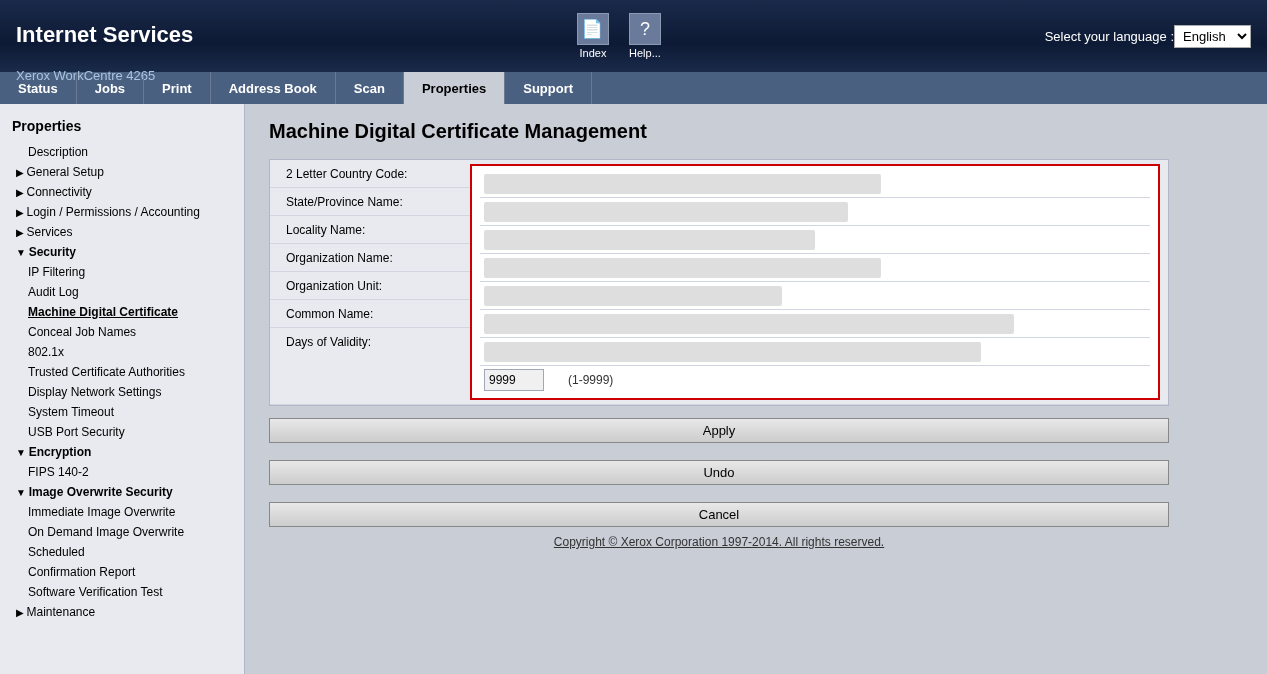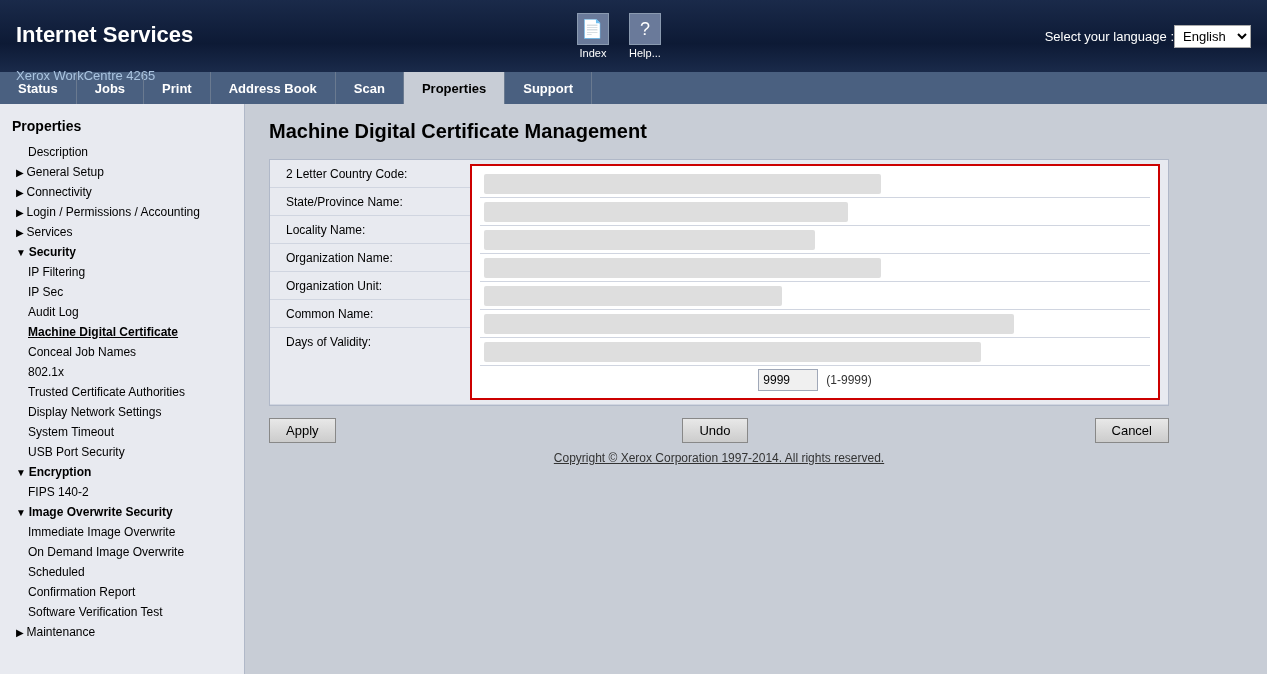--- a/index.html
+++ b/index.html
@@ -124,31 +124,32 @@
       padding: 2px 4px;
     }
 
     
     .highlighted-box {
       border: 2px solid #cc0000;
       margin: 4px 8px 4px 0;
       background: #ffffff;
       padding: 4px;
     }
-    .days-row { display: flex; align-items: center; gap: 8px; justify-content: center; }
+    .days-row { display: flex; align-items: center; gap: 24px; }
     .days-input { width: 60px; height: 22px; border: 1px solid #a0a8b8; background: #f0f0f0; font-size: 12px; padding: 0 4px; }
     .days-hint { font-size: 12px; color: #333; }
 
     
     .buttons-row {
       display: flex;
-      gap: 0;
+      gap: 17px;
       justify-content: space-between;
       max-width: 900px;
       margin-top: 12px;
+      flex-direction: column;
     }
     .btn {
       padding: 4px 16px;
       font-size: 13px;
       border: 1px solid #888;
       background: linear-gradient(180deg, #e8e8e8, #cccccc);
       cursor: pointer;
       color: #000;
     }
 
@@ -208,21 +209,20 @@
   <div class="sidebar">
     <div class="sidebar-title">Properties</div>
 
     <div class="sidebar-item indent1">Description</div>
     <div class="sidebar-item collapsed">General Setup</div>
     <div class="sidebar-item collapsed">Connectivity</div>
     <div class="sidebar-item collapsed">Login / Permissions / Accounting</div>
     <div class="sidebar-item collapsed">Services</div>
     <div class="sidebar-item expanded bold">Security</div>
     <div class="sidebar-item indent1">IP Filtering</div>
-    <div class="sidebar-item indent1">IP Sec</div>
     <div class="sidebar-item indent1">Audit Log</div>
     <div class="sidebar-item indent1 active">Machine Digital Certificate</div>
     <div class="sidebar-item indent1">Conceal Job Names</div>
     <div class="sidebar-item indent1">802.1x</div>
     <div class="sidebar-item indent1">Trusted Certificate Authorities</div>
     <div class="sidebar-item indent1">Display Network Settings</div>
     <div class="sidebar-item indent1">System Timeout</div>
     <div class="sidebar-item indent1">USB Port Security</div>
     <div class="sidebar-item expanded bold">Encryption</div>
     <div class="sidebar-item indent1">FIPS 140-2</div>

